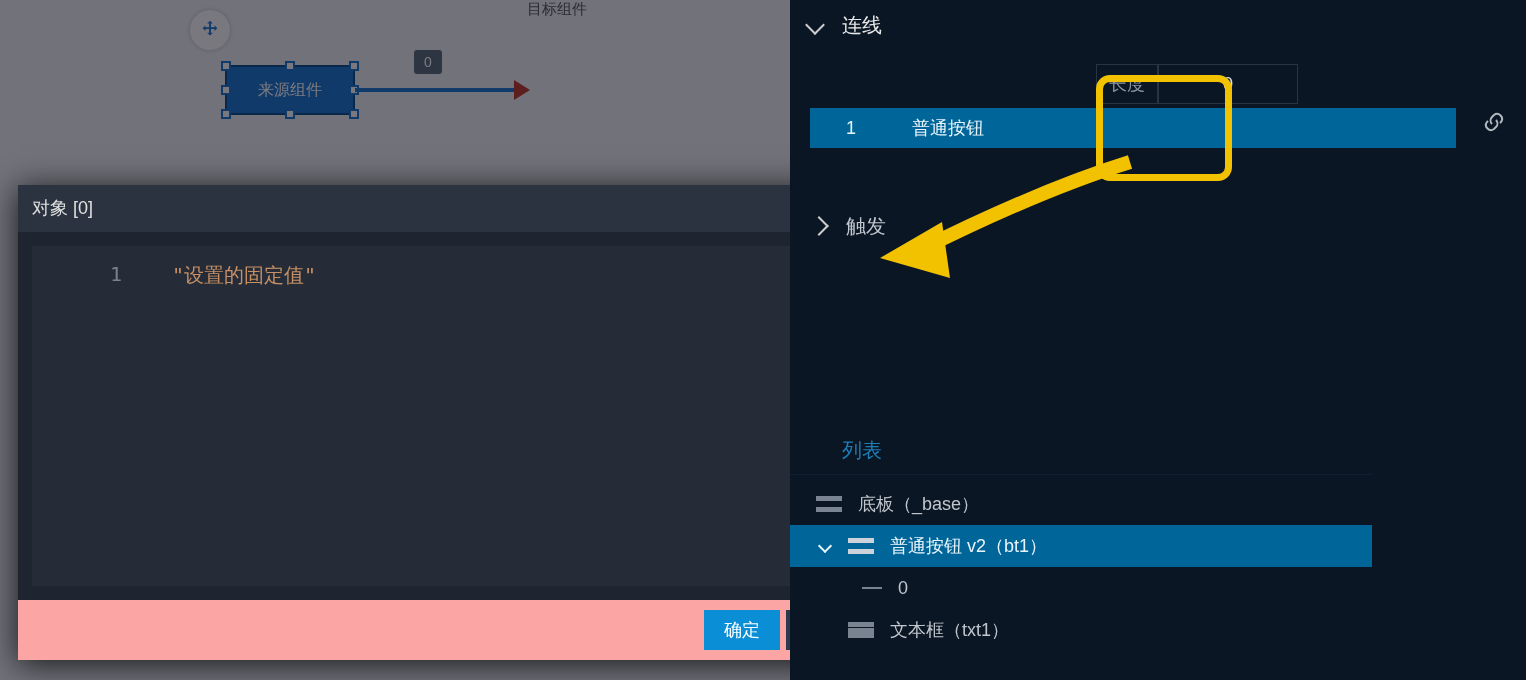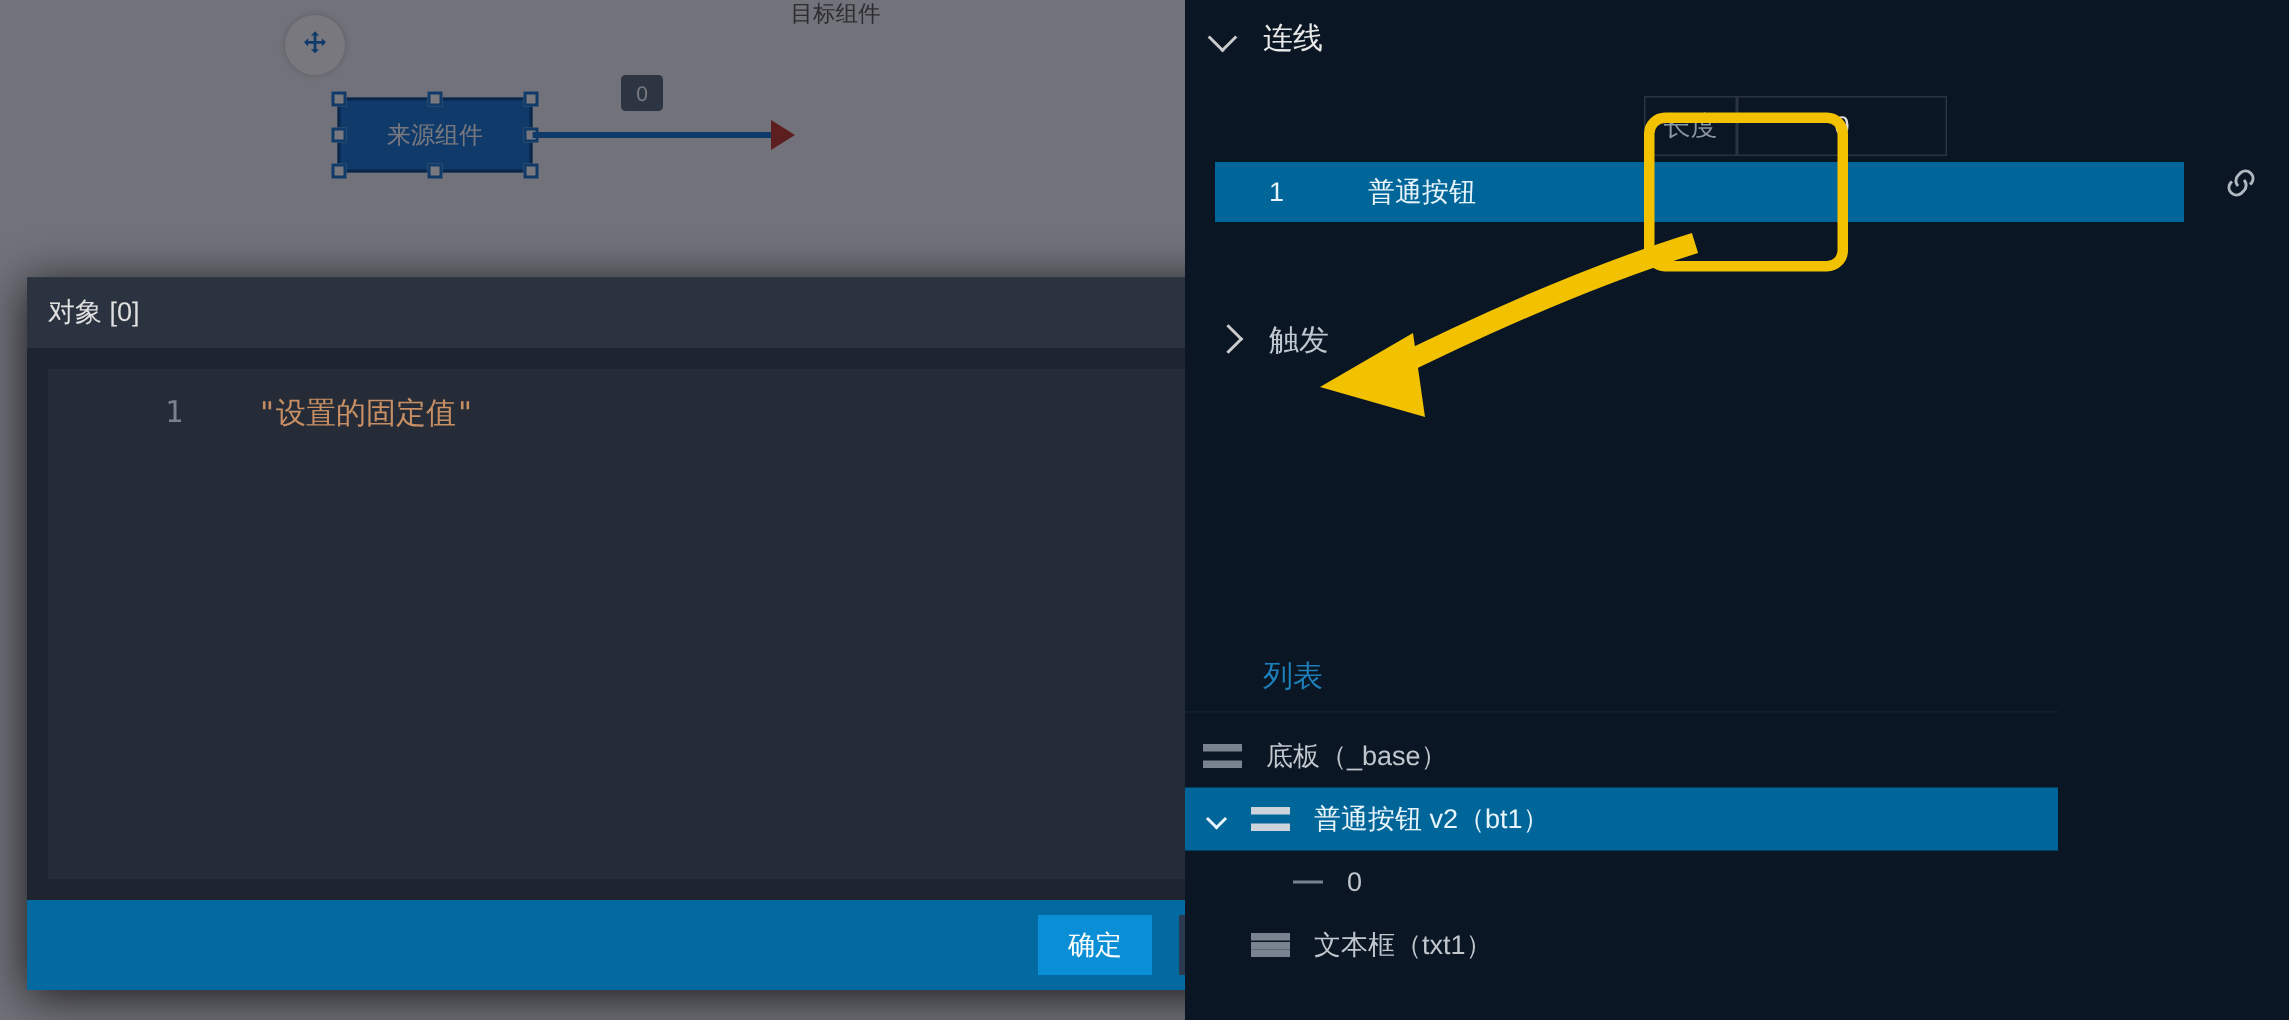--- a/index.html
+++ b/index.html
@@ -139,23 +139,23 @@
   font-size: 20px;
 }
 .code-line { display: flex; }
 .gutter {
   width: 140px; text-align: right;
   color: #7a8290; padding-right: 50px;
 }
 .code-text .str { color: #c78f63; }
 .modal-footer {
   height: 62px;
-  background: #0369a1;
+  background: #fca5a5;
   display: flex; align-items: center; justify-content: flex-end;
-  gap: 18px; padding-right: 18px;
+  gap: 6px; padding-right: 18px;
 }
 .btn {
   padding: 8px 20px;
   font-size: 18px;
   color: #fff;
   border: none;
   cursor: pointer;
 }
 .btn-primary { background: #0a8fd6; }
 .btn-ghost { background: #2b3a4f; }
@@ -267,21 +267,21 @@
 .tab.active {
   color:#e0e0e0;
   background:#0f2034;
 }
 .tree {
   padding-top: 8px;
 }
 .trow {
   height: 42px; display:flex; align-items:center;
   font-size: 18px; color:#c0c6cc;
-  padding-left: 12px;
+  padding-left: 26px;
 }
 .trow .tico {
   width:18px;height:18px;
   margin-right: 14px;
   display:flex;align-items:center;justify-content:center;
 }
 .trow.sel { background:#006699; color:#e8f4fb; }
 .trow.indent1 { padding-left: 72px; }
 .bar-ico {
   width: 26px; height: 16px;

